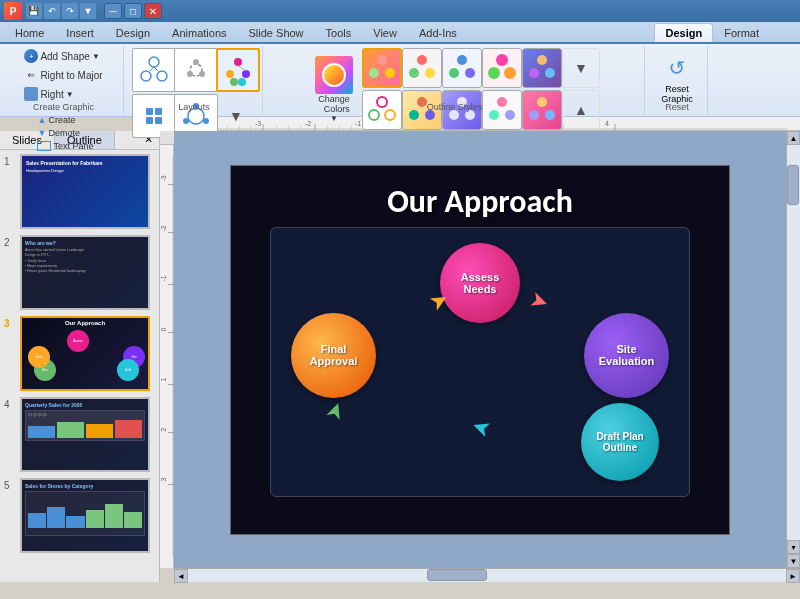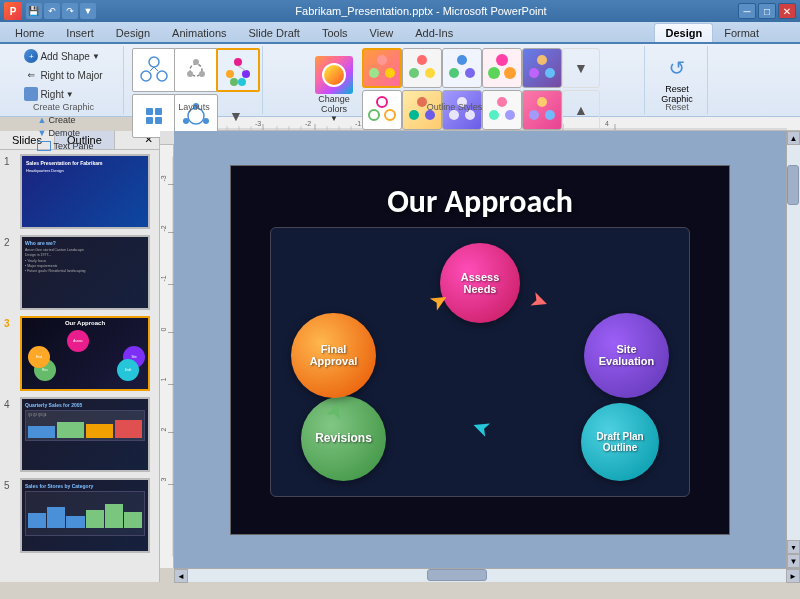--- a/index.html
+++ b/index.html
@@ -79,37 +79,36 @@
   <div style="width:18px;height:18px;background:linear-gradient(135deg,#ff6b35,#e63946);border-radius:2px;margin-right:4px;display:flex;align-items:center;justify-content:center;">
     <span style="color:white;font-size:10px;font-weight:bold;">P</span>
   </div>
 
   <div style="display:flex;gap:2px;margin-right:8px;">
     <div style="width:16px;height:16px;background:#5a8fc5;border-radius:2px;display:flex;align-items:center;justify-content:center;font-size:9px;color:white;cursor:pointer;">💾</div>
     <div style="width:16px;height:16px;background:#5a8fc5;border-radius:2px;display:flex;align-items:center;justify-content:center;font-size:9px;color:white;cursor:pointer;">↶</div>
     <div style="width:16px;height:16px;background:#5a8fc5;border-radius:2px;display:flex;align-items:center;justify-content:center;font-size:9px;color:white;cursor:pointer;">↷</div>
     <div style="width:16px;height:16px;background:#5a8fc5;border-radius:2px;display:flex;align-items:center;justify-content:center;font-size:9px;color:white;cursor:pointer;">▼</div>
   </div>
-  <div style="flex:1;text-align:center;font-size:11px;">Fabrikam_Presentation.pptx - Microsoft PowerPoint</div>
   <div style="display:flex;gap:2px;">
     <div class="title-btn">─</div>
     <div class="title-btn">□</div>
     <div class="title-btn" style="background:#d04040;">✕</div>
   </div>
 </div>
 
 <div class="ribbon">
 
 
   <div style="display:flex;background:linear-gradient(to bottom,#c5d9ef,#b8cfe8);height:22px;padding-top:2px;padding-left:4px;align-items:flex-end;border-bottom:2px solid #4a7fb5;">
     <div class="ribbon-tab">Home</div>
     <div class="ribbon-tab">Insert</div>
     <div class="ribbon-tab">Design</div>
     <div class="ribbon-tab">Animations</div>
-    <div class="ribbon-tab">Slide Draft</div>
+    <div class="ribbon-tab">Slide Show</div>
     <div class="ribbon-tab">Tools</div>
     <div class="ribbon-tab">View</div>
     <div class="ribbon-tab">Add-Ins</div>
     <div style="flex:1;"></div>
     <div class="ribbon-tab active">Design</div>
     <div class="ribbon-tab">Format</div>
     <div style="width:30px;"></div>
   </div>
 
   <div class="ribbon-content">
@@ -207,21 +206,21 @@
       <div class="ribbon-group-label">Layouts</div>
     </div>
 
     <div class="ribbon-group" style="flex:1;max-width:380px;">
       <div class="ribbon-group-content" style="gap:3px;padding-bottom:12px;">
 
         <div style="display:flex;flex-direction:column;align-items:center;padding:2px 6px;cursor:pointer;border-radius:3px;font-size:9px;color:#333;min-width:50px;">
           <div style="width:38px;height:38px;background:linear-gradient(135deg,#ff9a3c,#ff6b9d,#c44dff,#00b4d8);border-radius:3px;display:flex;align-items:center;justify-content:center;">
             <div style="width:24px;height:24px;border-radius:50%;background:linear-gradient(135deg,#ffeb3b,#ff5722);border:2px solid white;"></div>
           </div>
-          <span style="white-space:pre-line;text-align:center;">Change
+          <span style="white-space:pre-line;text-align:right;">Change
 Colors</span>
           <span style="font-size:8px;">▼</span>
         </div>
 
         <div style="display:grid;grid-template-columns:repeat(6,38px);gap:2px;">
           <div class="style-item active" style="background:linear-gradient(135deg,#ff9a3c,#ff6b9d);">
             <svg width="34" height="34" viewBox="0 0 34 34">
               <circle cx="17" cy="9" r="5" fill="#ff9a9a" opacity="0.9"></circle>
               <circle cx="25" cy="22" r="5" fill="#ffd700" opacity="0.9"></circle>
               <circle cx="9" cy="22" r="5" fill="#90ee90" opacity="0.9"></circle>
@@ -498,23 +497,20 @@
             </div>
 
             <div style="position:absolute;top:175px;right:50px;font-size:22px;color:#a46bff;transform:rotate(110deg);">➤</div>
 
             <div style="position:absolute;bottom:15px;right:30px;width:78px;height:78px;background:radial-gradient(circle at 35% 35%, #4dd0e1, #0097a7);border-radius:50%;display:flex;align-items:center;justify-content:center;text-align:center;font-size:10px;font-weight:bold;color:white;cursor:pointer;text-shadow:1px 1px 2px rgba(0,0,0,0.5);box-shadow:0 2px 8px rgba(0,0,0,0.4);">
               <span>Draft Plan<br>Outline</span>
             </div>
 
             <div style="position:absolute;bottom:55px;left:48%;font-size:22px;color:#26c6da;transform:rotate(200deg);">➤</div>
 
-            <div style="position:absolute;bottom:15px;left:30px;width:85px;height:85px;background:radial-gradient(circle at 35% 35%, #81c784, #388e3c);border-radius:50%;display:flex;align-items:center;justify-content:center;text-align:center;font-size:12px;font-weight:bold;color:white;cursor:pointer;text-shadow:1px 1px 2px rgba(0,0,0,0.5);box-shadow:0 2px 8px rgba(0,0,0,0.4);">
-              <span>Revisions</span>
-            </div>
 
             <div style="position:absolute;top:170px;left:55px;font-size:22px;color:#66bb6a;transform:rotate(290deg);">➤</div>
 
             <div style="position:absolute;top:85px;left:20px;width:85px;height:85px;background:radial-gradient(circle at 35% 35%, #ffb74d, #e65100);border-radius:50%;display:flex;align-items:center;justify-content:center;text-align:center;font-size:11px;font-weight:bold;color:white;cursor:pointer;text-shadow:1px 1px 2px rgba(0,0,0,0.5);box-shadow:0 2px 8px rgba(0,0,0,0.4);">
               <span>Final<br>Approval</span>
             </div>
 
             <div style="position:absolute;top:60px;left:38%;font-size:22px;color:#ffa726;transform:rotate(330deg);">➤</div>
 
           </div>

